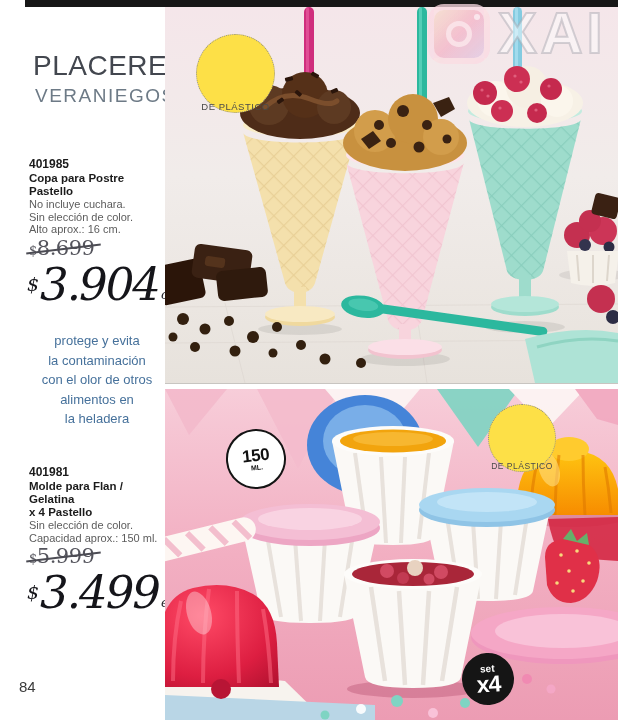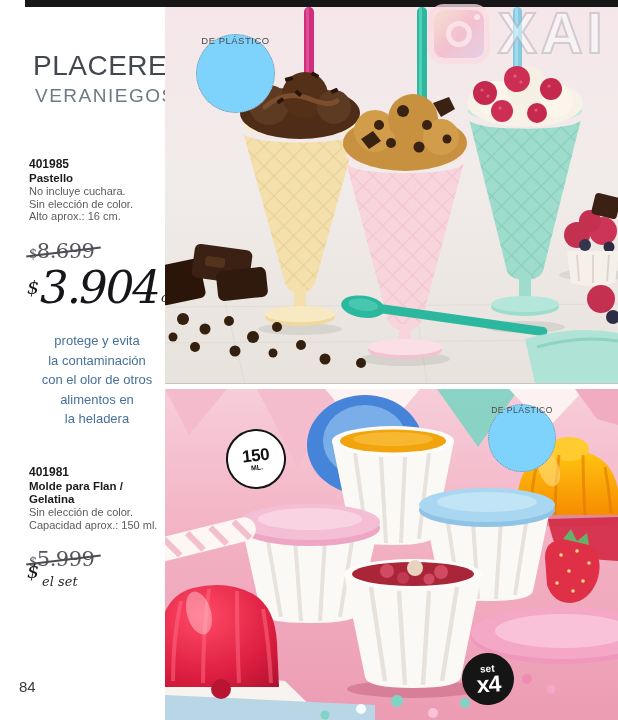--- a/index.html
+++ b/index.html
@@ -13,21 +13,21 @@
   #left-col{position:absolute;left:0;top:7px;width:165px;height:713px;background:#fff;}
   #title{position:absolute;left:33px;top:43px;}
   #title .l1{font-size:28px;color:#43474f;letter-spacing:.5px;font-weight:400;}
   #title .l2{font-size:19px;color:#6d7a86;letter-spacing:1.5px;margin-top:3px;margin-left:2px;}
   .prod{position:absolute;left:29px;width:140px;}
   #prod1{top:150px;}
   #prod2{top:458px;}
   .code{font-weight:bold;font-size:12px;color:#1b1b1b;margin-bottom:1px;}
   .pname{font-weight:bold;font-size:11.5px;line-height:13px;color:#1b1b1b;}
   .detail{font-size:11px;line-height:12.6px;color:#5c5c5c;}
-  .old-price{margin-top:16px;font-family:"DejaVu Serif",serif;font-size:21px;color:#54545c;
+  .old-price{margin-top:0;font-family:"DejaVu Serif",serif;font-size:21px;color:#54545c;
     display:inline-block;position:relative;letter-spacing:-.5px;}
   .old-price .cur{font-size:13px;}
   .old-price::after{content:"";position:absolute;left:-3px;right:-7px;top:50%;
     border-top:2.2px solid #4c4c54;transform:rotate(-7deg);}
   .price-row{display:flex;align-items:flex-end;margin-top:2px;margin-left:-2px;}
   .price-row .cur{font-family:"DejaVu Serif",serif;font-style:italic;font-size:19px;
     color:#15151a;margin-right:1px;transform:translateY(-13px);}
   .price-row .big{font-family:"DejaVu Serif",serif;font-style:italic;font-size:45px;
     color:#15151a;letter-spacing:-2px;line-height:46px;}
   .price-row .unit{font-family:"DejaVu Serif",serif;font-style:italic;font-size:13px;
@@ -35,22 +35,22 @@
   #note{position:absolute;left:29px;top:324px;width:136px;}
   #note .note-label{font-weight:bold;font-size:13px;color:#222;margin-bottom:4px;}
   #note .nline{font-size:13px;line-height:19.5px;color:#46719b;text-align:center;}
   #page-num{position:absolute;left:19px;top:671px;font-size:15px;color:#3a3a3a;}
   
   #photo-top{position:absolute;left:165px;top:7px;width:453px;height:376px;
     border-bottom:1px solid #c8c5c1;overflow:hidden;}
   #photo-bottom{position:absolute;left:165px;top:389px;width:453px;height:331px;overflow:hidden;}
   #photo-top svg,#photo-bottom svg{display:block;}
   
-  .badge-plastic{position:absolute;border-radius:50%;background:#7dd3fc;
-    border:1.5px dotted #8a8a8a;display:flex;align-items:flex-start;justify-content:center;
+  .badge-plastic{position:absolute;border-radius:50%;background:#fde047;
+    border:1.5px dotted #8a8a8a;display:flex;align-items:flex-end;justify-content:center;
     color:#4a4a4a;letter-spacing:.5px;text-align:center;box-sizing:border-box;}
   #badge-plastic-top{left:196px;top:34px;width:79px;height:79px;font-size:9.5px;}
   #badge-plastic-bottom{left:488px;top:404px;width:68px;height:68px;font-size:8.5px;}
   #badge-150{position:absolute;left:226px;top:429px;width:60px;height:60px;border-radius:50%;
     background:#fff;border:2.5px solid #141414;box-sizing:border-box;
     display:flex;flex-direction:column;align-items:center;justify-content:center;
     transform:rotate(-6deg);color:#111;}
   #badge-150 .v{font-weight:bold;font-size:17px;line-height:17px;letter-spacing:-.5px;}
   #badge-150 .u{font-weight:bold;font-size:7px;line-height:8px;}
   #badge-set{position:absolute;left:462px;top:653px;width:52px;height:52px;border-radius:50%;
@@ -77,20 +77,21 @@
 <div id="top-bar"></div>
 
 <div id="left-col">
   <div id="title">
     <div class="l1">PLACERES</div>
     <div class="l2">VERANIEGOS</div>
   </div>
 
   <div class="prod" id="prod1">
     <div class="code">401985</div>
+    <div class="pname">Copa para Postre</div>
     <div class="pname">Pastello</div>
     <div class="detail">No incluye cuchara.</div>
     <div class="detail">Sin elección de color.</div>
     <div class="detail">Alto aprox.: 16 cm.</div>
     <div class="old-price"><span class="cur">$</span><span>8.699</span></div>
     <div class="price-row">
       <span class="cur">$</span>
       <span class="big">3.904</span>
       <span class="unit">c/u</span>
     </div>
@@ -100,25 +101,27 @@
     <div class="nline">protege y evita</div>
     <div class="nline">la contaminación</div>
     <div class="nline">con el olor de otros</div>
     <div class="nline">alimentos en</div>
     <div class="nline">la heladera</div>
   </div>
 
   <div class="prod" id="prod2">
     <div class="code">401981</div>
     <div class="pname">Molde para Flan / Gelatina</div>
+    <div class="pname">x 4 Pastello</div>
     <div class="detail">Sin elección de color.</div>
     <div class="detail">Capacidad aprox.: 150 ml.</div>
     <div class="old-price"><span class="cur">$</span><span>5.999</span></div>
     <div class="price-row">
       <span class="cur">$</span>
+      <span class="big">3.499</span>
       <span class="unit">el set</span>
     </div>
   </div>
 
   <div id="page-num">84</div>
 </div>
 
 <div id="photo-top">
 <svg width="453" height="376" viewBox="0 0 453 376" xmlns="http://www.w3.org/2000/svg">
   <defs>

